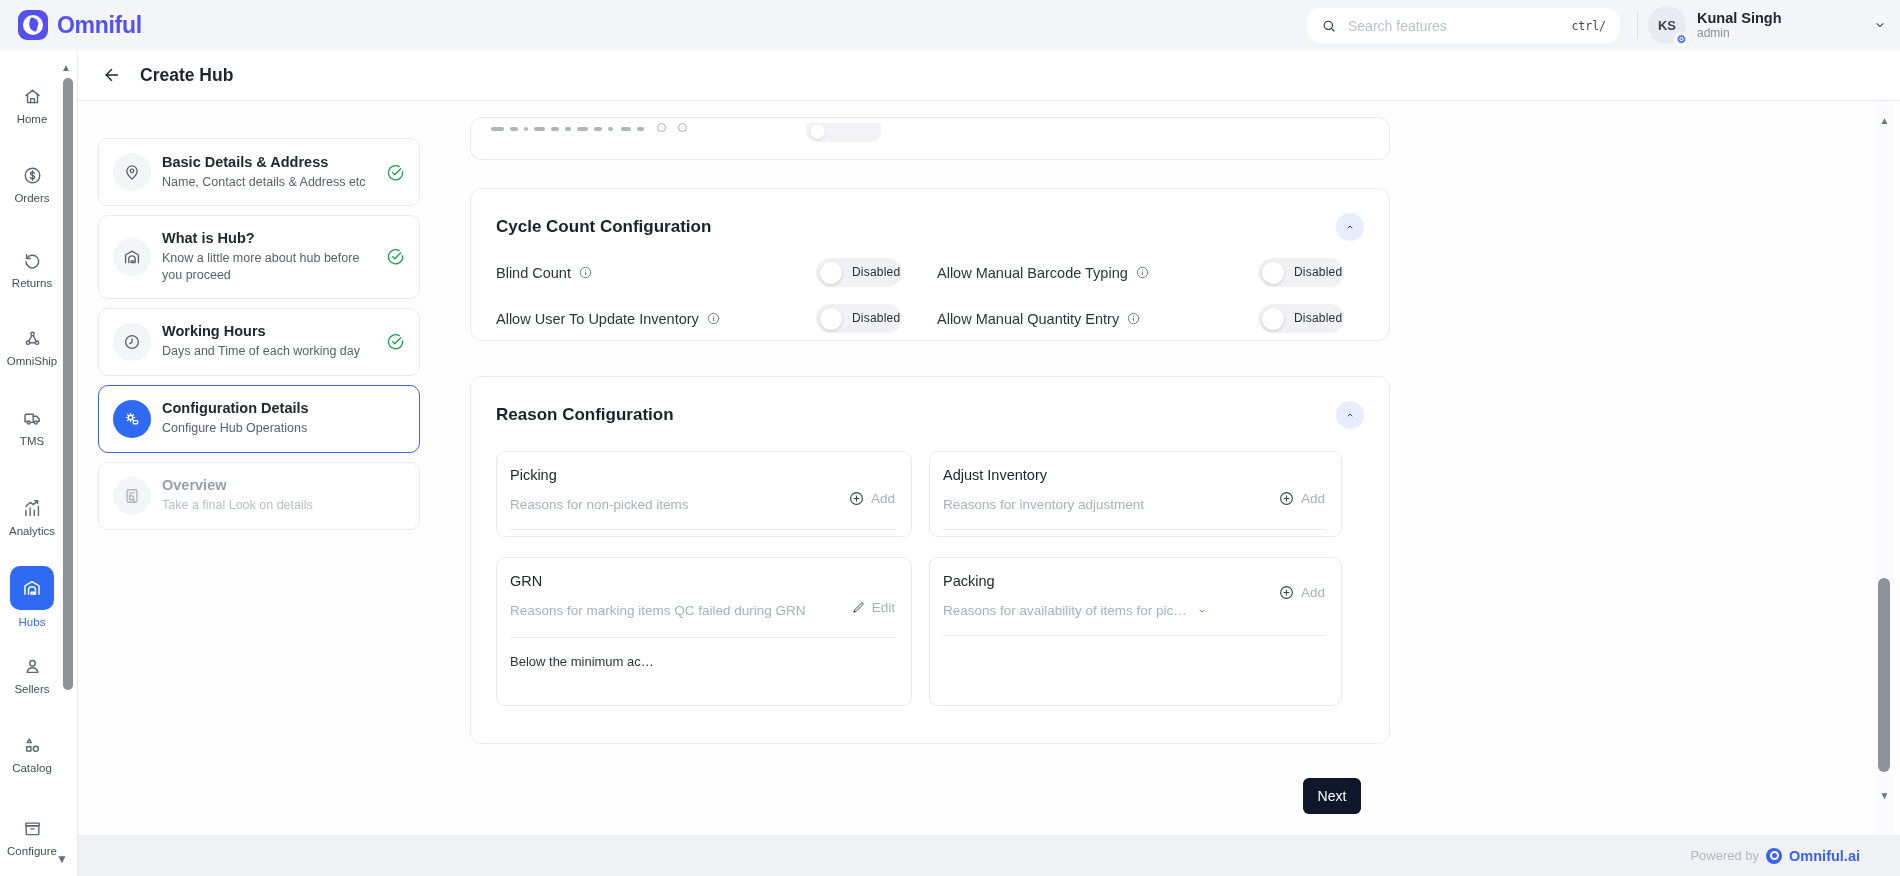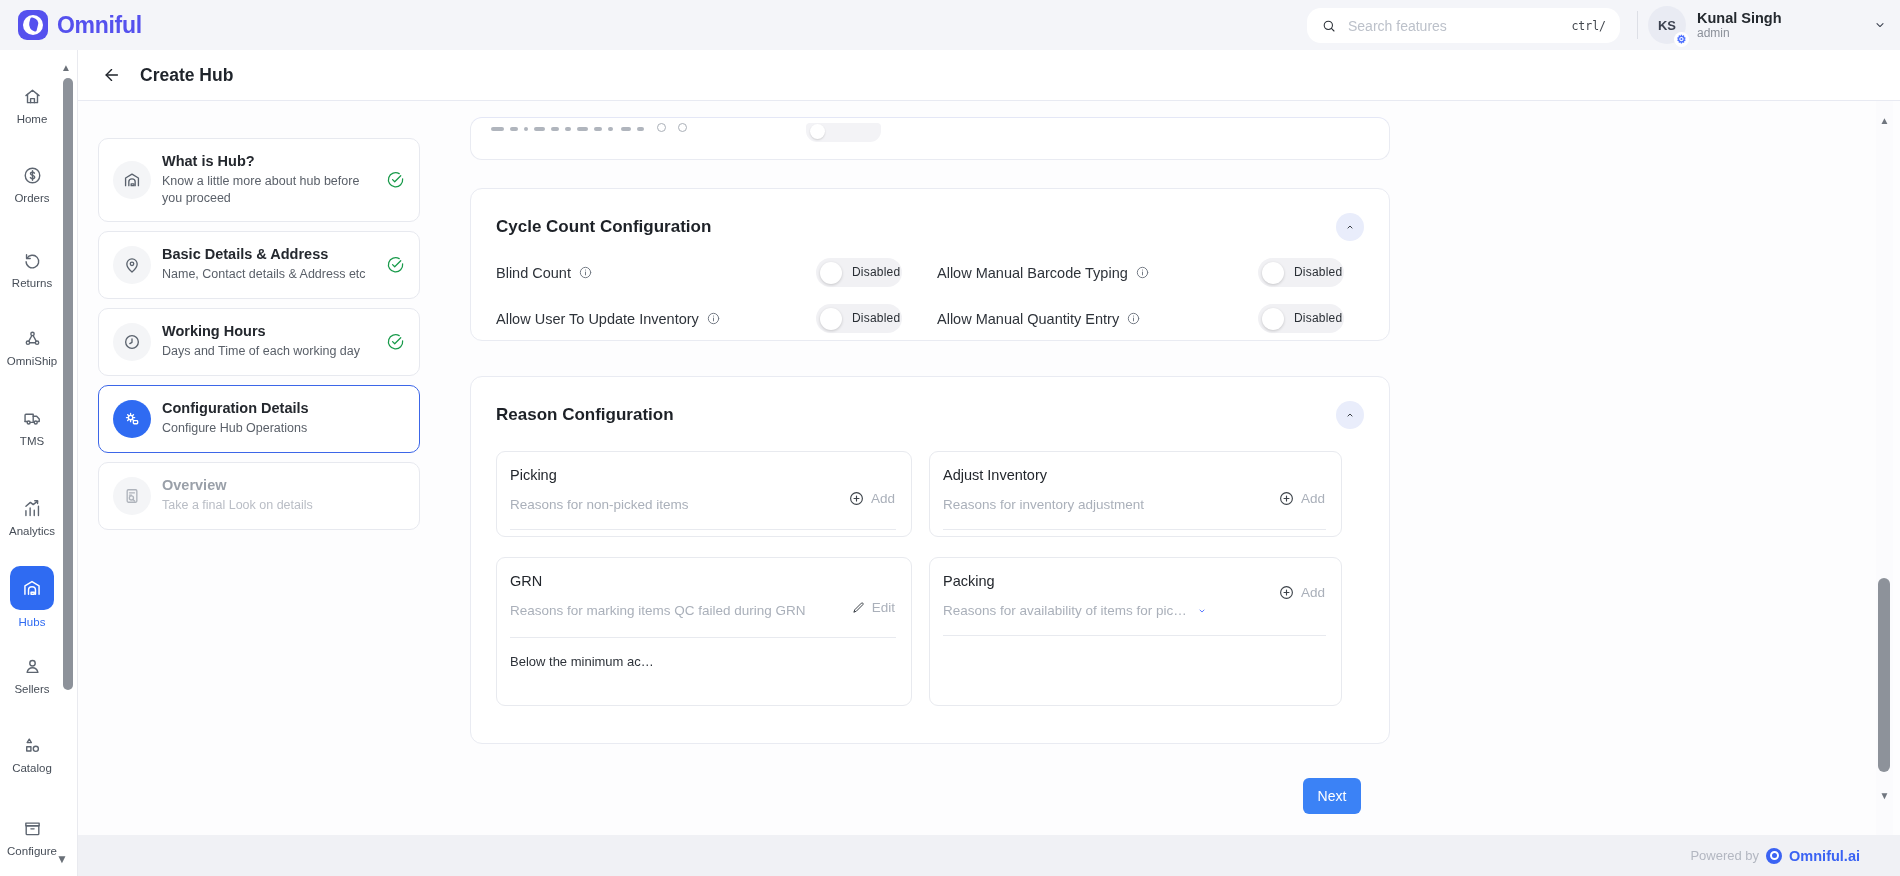--- a/index.html
+++ b/index.html
@@ -89,21 +89,21 @@
   .rcard.r-top { height:86px; }
   .rcard.r-bottom { height:149px; }
   .rcard-title { font-size:14.5px; color:#23272d; margin-bottom:13px; }
   .rcard-desc { font-size:13.5px; color:#aab0ba; line-height:1.4; max-width:330px; display:flex; align-items:center; gap:8px; }
   .rcard-action { position:absolute; right:16px; display:flex; align-items:center; gap:6px; font-size:13.5px; color:#aab0ba; background:none; border:none; cursor:pointer; }
   .rcard-action .act-ic { color:#3c4249; }
   .rcard-divider { border-bottom:1px solid #e8eaef; margin:14px 15px 0 0; }
   .rcard-item { margin-top:16px; font-size:13px; color:#2e333a; }
   .chev-blue { color:#4c6fff; }
 
-  .next-btn { position:absolute; left:833px; top:677px; width:58px; height:36px; background:#3b82f6; color:#fff; border:none; border-radius:6px; font-size:14px; font-family:"Liberation Sans", sans-serif; display:grid; place-items:center; cursor:pointer; }
+  .next-btn { position:absolute; left:833px; top:677px; width:58px; height:36px; background:#0f172a; color:#fff; border:none; border-radius:6px; font-size:14px; font-family:"Liberation Sans", sans-serif; display:grid; place-items:center; cursor:pointer; }
 
   
   .footer { position:absolute; left:78px; top:835px; width:1822px; height:41px; background:#f0f1f5; display:flex; align-items:center; justify-content:flex-end; gap:7px; padding-right:40px; }
   .footer-text { font-size:13px; color:#b3b7c1; }
   .footer-logo { width:16px; height:16px; border-radius:50%; background:#3b63f3; position:relative; }
   .footer-logo::before { content:""; position:absolute; inset:3.5px; border:2px solid #fff; border-radius:50%; }
   .footer-brand { font-size:14.5px; font-weight:700; color:#3b63f3; }
 
   
   .msb { position:absolute; left:1876px; top:101px; width:17px; height:734px; background:#fbfbfd; }
@@ -247,46 +247,46 @@
     </button>
     <div class="page-title">Create Hub</div>
   </div>
 
   <div class="content">
 
     <div class="steps">
       <div class="step-card">
         <div class="step-icon">
           <svg width="20" height="20" viewBox="0 0 24 24" class="oline">
-              <path d="M4.3 18.8V9.6L12 5l7.7 4.6v9.2"></path>
-              <path d="M8.2 18.8v-4.7c0-2 1.6-3.5 3.8-3.5s3.8 1.5 3.8 3.5v4.7"></path>
-              <path d="M11 16.6h3.4v2.2H11z"></path>
+              <path d="M12 20.5s-6.2-5.3-6.2-9.7a6.2 6.2 0 0 1 12.4 0c0 4.4-6.2 9.7-6.2 9.7z"></path>
+              <circle cx="12" cy="10.6" r="2.1"></circle>
             </svg>
         </div>
         <div class="step-main">
-          <div class="step-title">What is Hub?</div>
-          <div class="step-desc">Know a little more about hub before you proceed</div>
+          <div class="step-title">Basic Details &amp; Address</div>
+          <div class="step-desc">Name, Contact details &amp; Address etc</div>
         </div>
         <span class="step-check">
           <svg width="19" height="19" viewBox="0 0 24 24" class="oline">
               <path d="M21 11.2a9 9 0 1 1-4.3-6.6"></path>
               <path d="M8.3 12.1l2.7 2.7 7.6-7.6"></path>
             </svg>
         </span>
       </div>
       <div class="step-card">
         <div class="step-icon">
           <svg width="20" height="20" viewBox="0 0 24 24" class="oline">
-              <path d="M12 20.5s-6.2-5.3-6.2-9.7a6.2 6.2 0 0 1 12.4 0c0 4.4-6.2 9.7-6.2 9.7z"></path>
-              <circle cx="12" cy="10.6" r="2.1"></circle>
+              <path d="M4.3 18.8V9.6L12 5l7.7 4.6v9.2"></path>
+              <path d="M8.2 18.8v-4.7c0-2 1.6-3.5 3.8-3.5s3.8 1.5 3.8 3.5v4.7"></path>
+              <path d="M11 16.6h3.4v2.2H11z"></path>
             </svg>
         </div>
         <div class="step-main">
-          <div class="step-title">Basic Details &amp; Address</div>
-          <div class="step-desc">Name, Contact details &amp; Address etc</div>
+          <div class="step-title">What is Hub?</div>
+          <div class="step-desc">Know a little more about hub before you proceed</div>
         </div>
         <span class="step-check">
           <svg width="19" height="19" viewBox="0 0 24 24" class="oline">
               <path d="M21 11.2a9 9 0 1 1-4.3-6.6"></path>
               <path d="M8.3 12.1l2.7 2.7 7.6-7.6"></path>
             </svg>
         </span>
       </div>
       <div class="step-card">
         <div class="step-icon">

